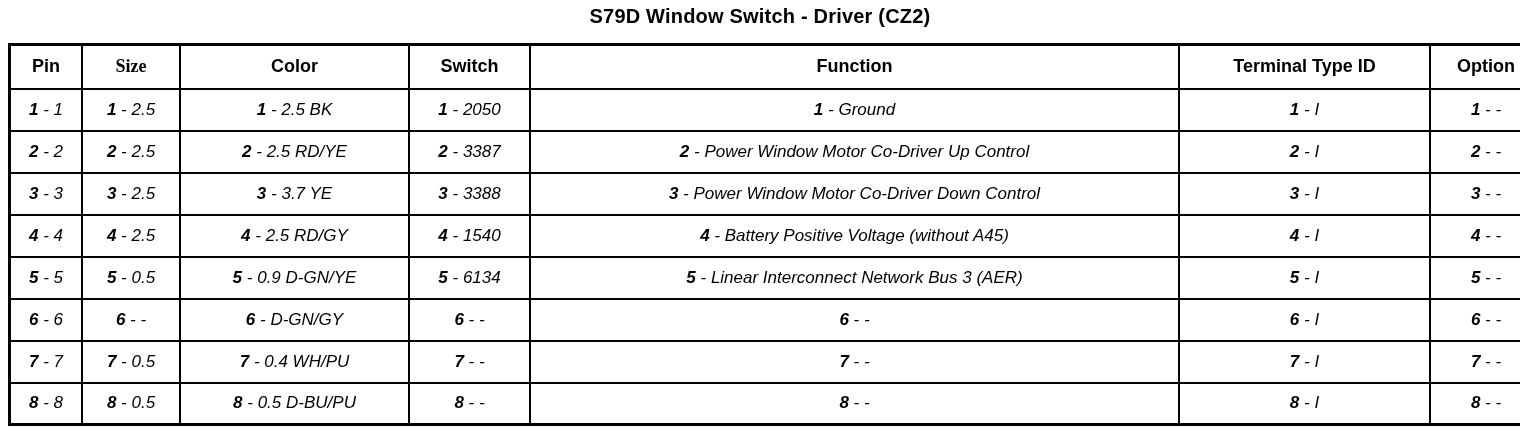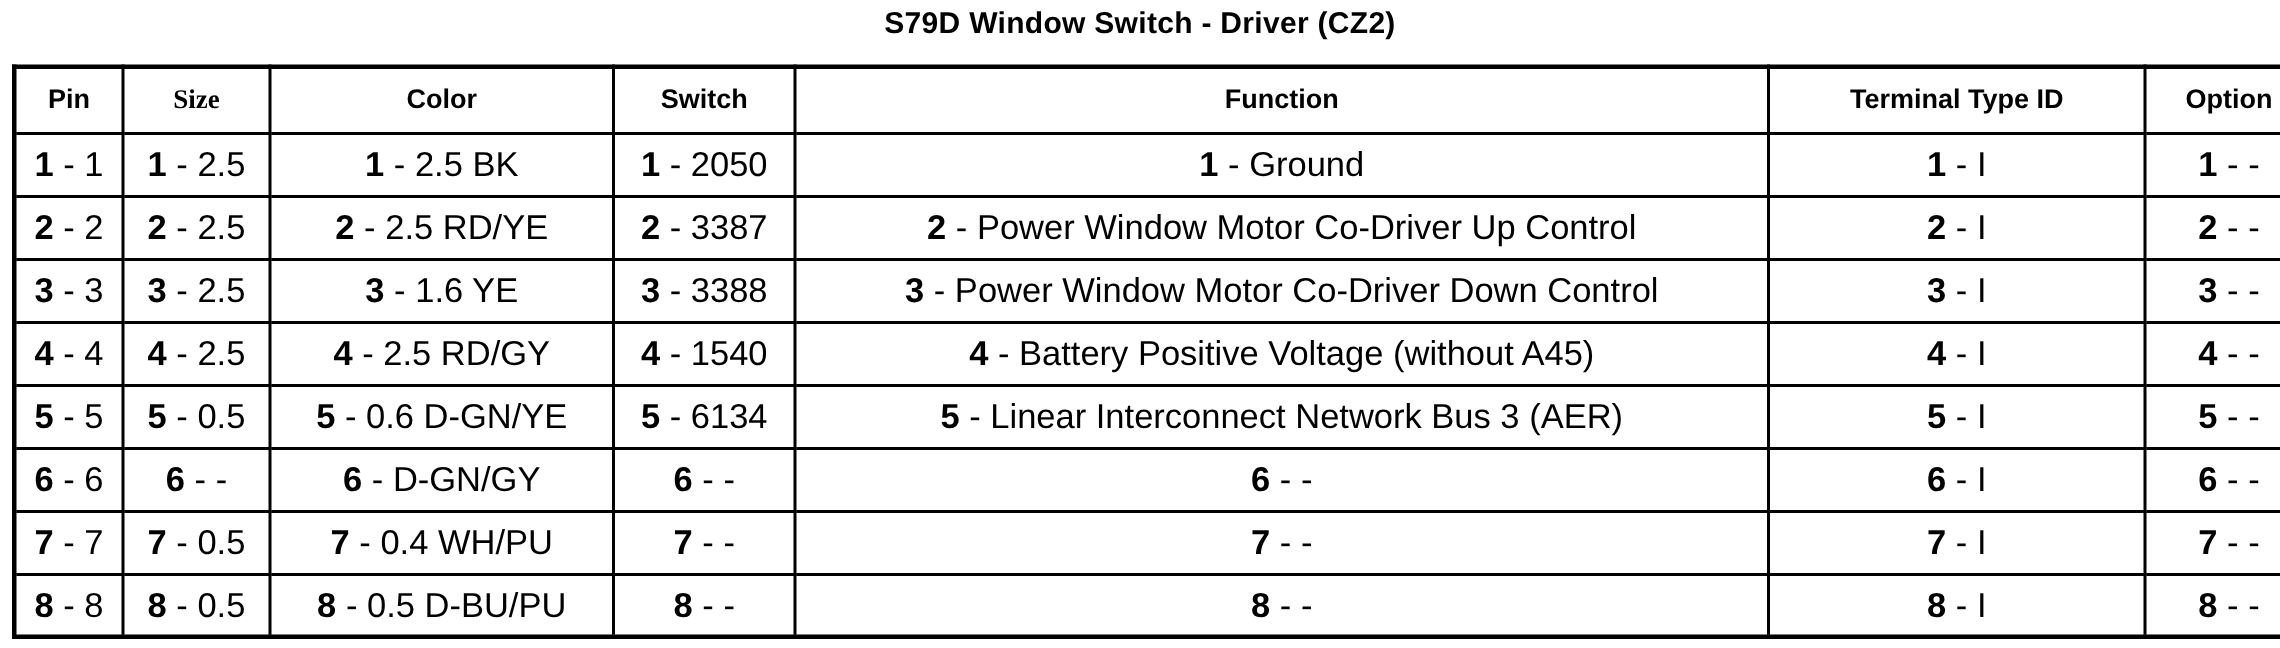--- a/index.html
+++ b/index.html
@@ -30,22 +30,23 @@
     vertical-align:middle;
     padding:0 2px;
     white-space:pre;
     overflow:hidden;
   }
   table.pinout th{
     font-size:18px;
     font-weight:bold;
   }
   table.pinout td{
-    font-size:23px;
+    font-size:17px;
     font-weight:normal;
+    font-style:italic;
   }
   table.pinout td b{font-weight:bold;}
   thead tr{height:44px;}
   tbody tr{height:42px;}
   
   th:nth-child(1){width:66px;}
   th:nth-child(2){width:92px;font-family:Liberation Serif, serif;}
   th:nth-child(3){width:223px;margin-top:34px;}
   th:nth-child(4){width:115px;}
   th:nth-child(5){width:643px;border-radius:18px;}
@@ -84,39 +85,39 @@
         <td><b>2</b><span> - </span><span>2.5</span></td>
         <td><b>2</b><span> - </span><span>2.5 RD/YE</span></td>
         <td><b>2</b><span> - </span><span>3387</span></td>
         <td><b>2</b><span> - </span><span>Power Window Motor Co-Driver Up Control</span></td>
         <td><b>2</b><span> - </span><span>I</span></td>
         <td><b>2</b><span> - </span><span>-</span></td>
       </tr>
       <tr>
         <td><b>3</b><span> - </span><span>3</span></td>
         <td><b>3</b><span> - </span><span>2.5</span></td>
-        <td><b>3</b><span> - </span><span>1.6 YE</span></td>
+        <td><b>3</b><span> - </span><span>3.7 YE</span></td>
         <td><b>3</b><span> - </span><span>3388</span></td>
         <td><b>3</b><span> - </span><span>Power Window Motor Co-Driver Down Control</span></td>
         <td><b>3</b><span> - </span><span>I</span></td>
         <td><b>3</b><span> - </span><span>-</span></td>
       </tr>
       <tr>
         <td><b>4</b><span> - </span><span>4</span></td>
         <td><b>4</b><span> - </span><span>2.5</span></td>
         <td><b>4</b><span> - </span><span>2.5 RD/GY</span></td>
         <td><b>4</b><span> - </span><span>1540</span></td>
         <td><b>4</b><span> - </span><span>Battery Positive Voltage (without A45)</span></td>
         <td><b>4</b><span> - </span><span>I</span></td>
         <td><b>4</b><span> - </span><span>-</span></td>
       </tr>
       <tr>
         <td><b>5</b><span> - </span><span>5</span></td>
         <td><b>5</b><span> - </span><span>0.5</span></td>
-        <td><b>5</b><span> - </span><span>0.6 D-GN/YE</span></td>
+        <td><b>5</b><span> - </span><span>0.9 D-GN/YE</span></td>
         <td><b>5</b><span> - </span><span>6134</span></td>
         <td><b>5</b><span> - </span><span>Linear Interconnect Network Bus 3 (AER)</span></td>
         <td><b>5</b><span> - </span><span>I</span></td>
         <td><b>5</b><span> - </span><span>-</span></td>
       </tr>
       <tr>
         <td><b>6</b><span> - </span><span>6</span></td>
         <td><b>6</b><span> - </span><span>-</span></td>
         <td><b>6</b><span> - </span><span>D-GN/GY</span></td>
         <td><b>6</b><span> - </span><span>-</span></td>

